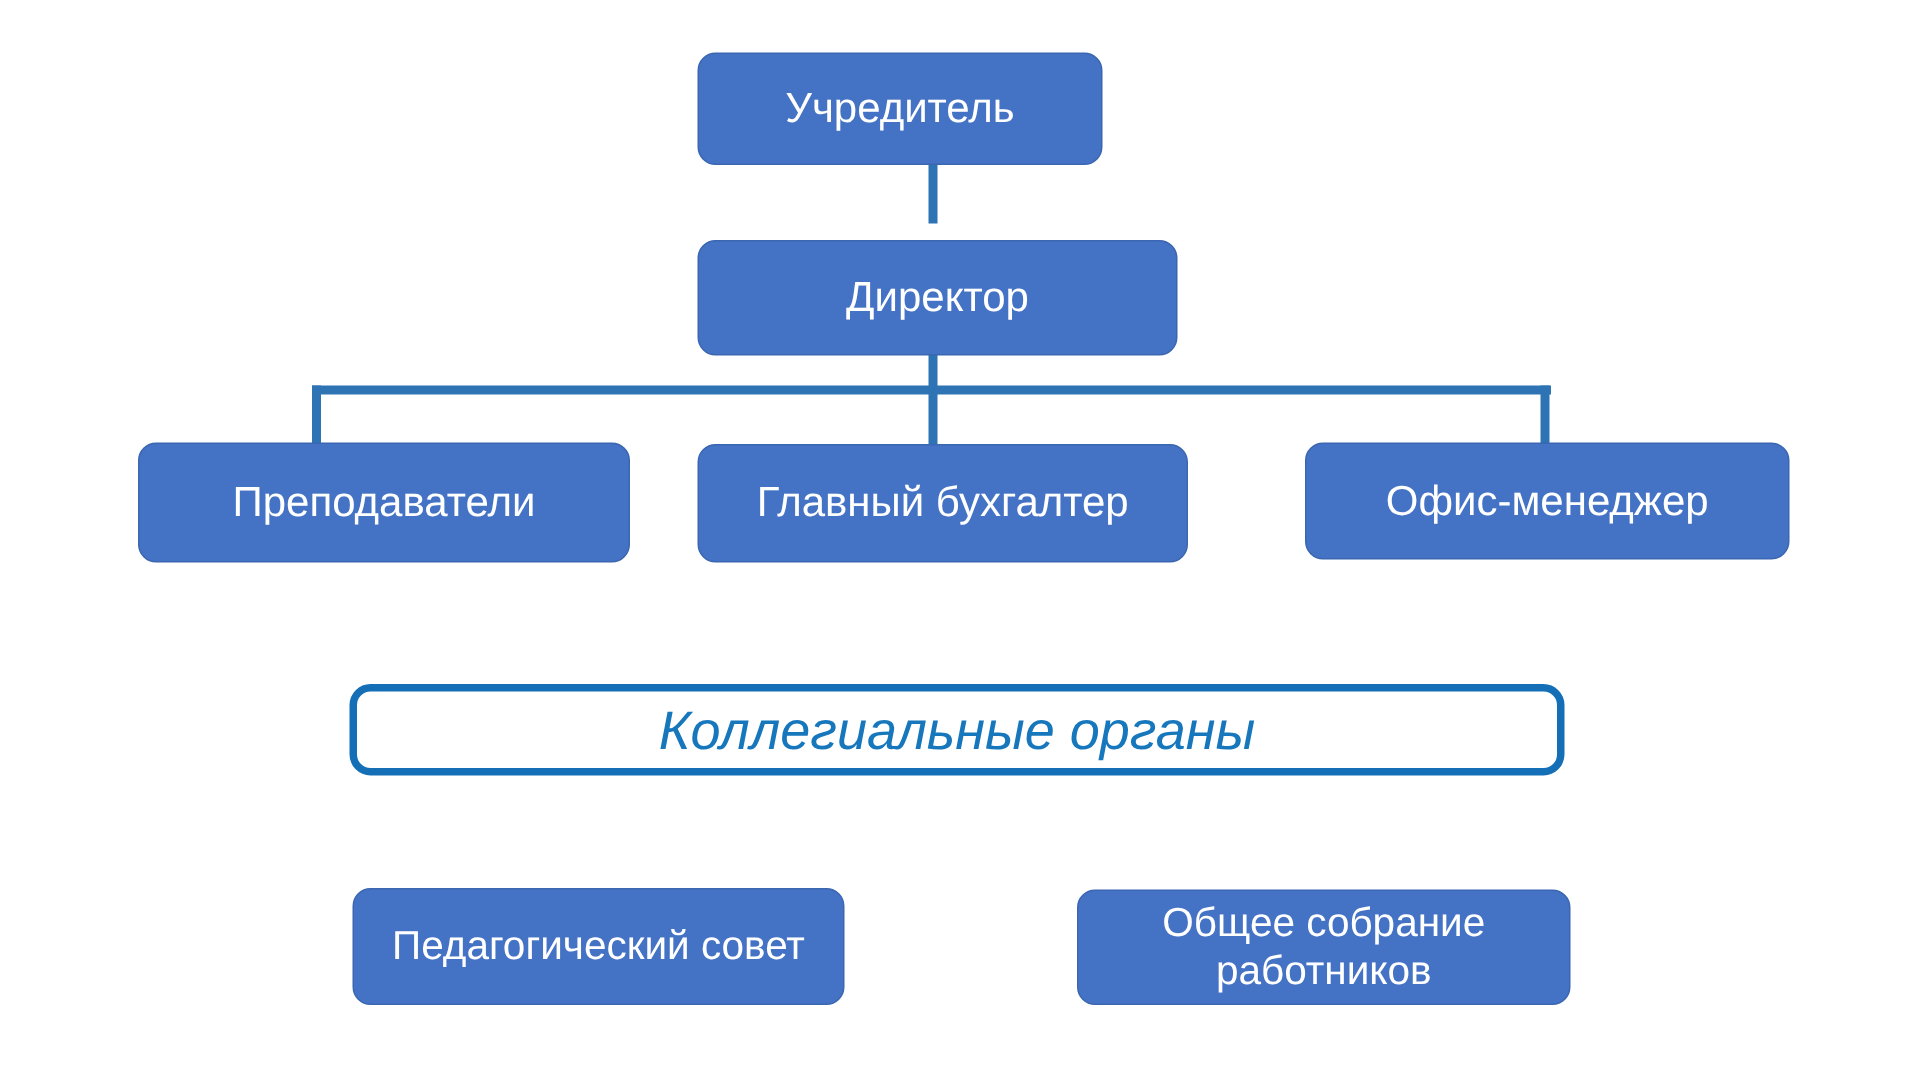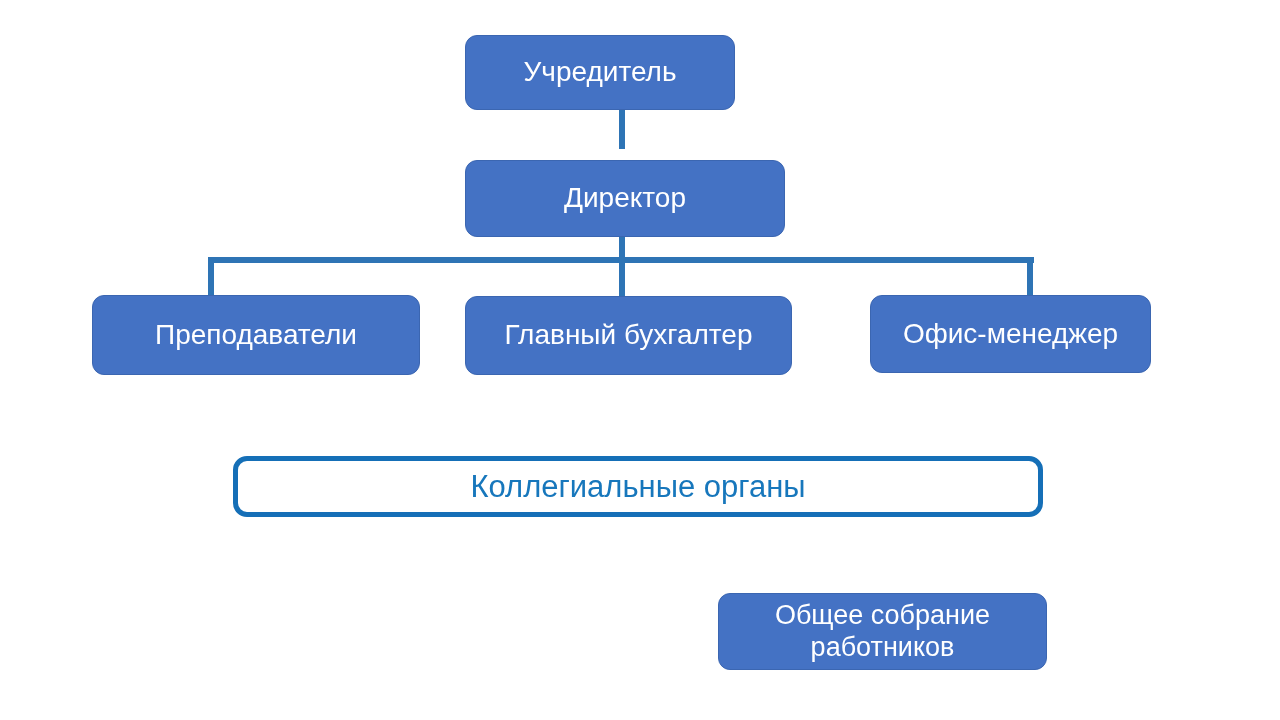--- a/index.html
+++ b/index.html
@@ -42,29 +42,30 @@
     position: absolute;
     box-sizing: border-box;
     background: var(--background, #fff);
     border: 5px solid var(--outline-border, #156FB7);
     border-radius: 14px;
     color: var(--outline-text, #1777BC);
     display: flex;
     align-items: center;
     justify-content: center;
     text-align: center;
-    font-size: 31px;
+    font-size: 36px;
     white-space: nowrap;
+    font-style: italic;
   }
 
   .n-founder   { left: 465px; top: 35px;  width: 270px; height: 75px; }
   .n-director  { left: 465px; top: 148px; width: 320px; height: 77px; margin-top: 12px; }
   .n-teachers  { left: 62px;  top: 295px; width: 328px; height: 80px; margin-left: 30px; }
   .n-chief     { left: 465px; top: 296px; width: 327px; height: 79px; text-align: center; }
-  .n-office    { left: 870px; top: 295px; width: 281px; height: 78px; }
+  .n-office    { left: 870px; top: 295px; width: 323px; height: 78px; }
   .n-collegial { left: 233px; top: 456px; width: 810px; height: 61px; }
   .n-pedcouncil{ left: 235px; top: 592px; width: 328px; height: 78px; font-size: 27px; }
   .n-meeting   { left: 718px; top: 593px; width: 329px; height: 77px; font-size: 27px; padding: 0 26px; }
 
   .c-founder-director { left: 619px;  top: 109px; width: 6px;   height: 40px; }
   .c-director-chief   { left: 619px;  top: 224px; width: 6px;   height: 73px; }
   .c-rail             { left: 208px;  top: 257px; width: 826px; height: 6px;  }
   .c-drop-teachers    { left: 208px;  top: 257px; width: 6px;   height: 39px; }
   .c-drop-office      { left: 1027px; top: 257px; width: 6px;   height: 39px; }
 </style>
@@ -94,17 +95,20 @@
     <span>Главный бухгалтер</span>
   </div>
   <div class="node n-office">
     <span>Офис-менеджер</span>
   </div>
 
   <div class="node-outline n-collegial">
     <span>Коллегиальные органы</span>
   </div>
 
+  <div class="node n-pedcouncil">
+    <span>Педагогический совет</span>
+  </div>
   <div class="node n-meeting wrap">
     <span>Общее собрание работников</span>
   </div>
 
 </div>
 
 </body></html>

